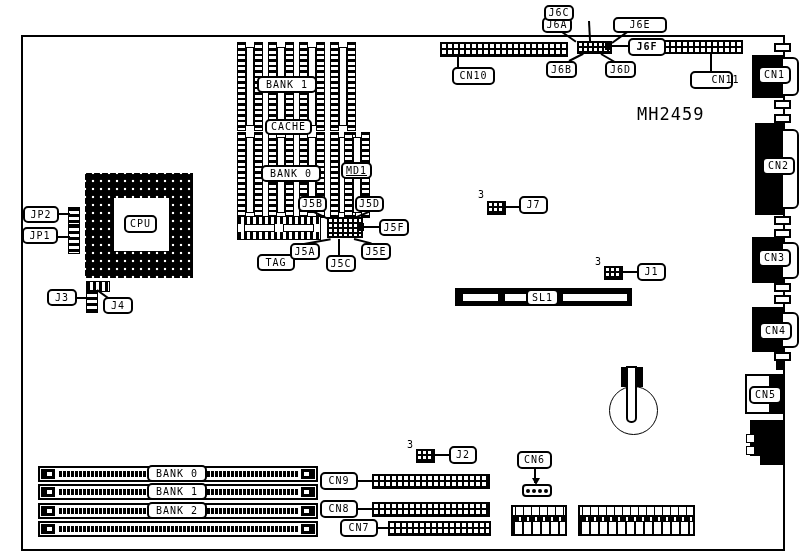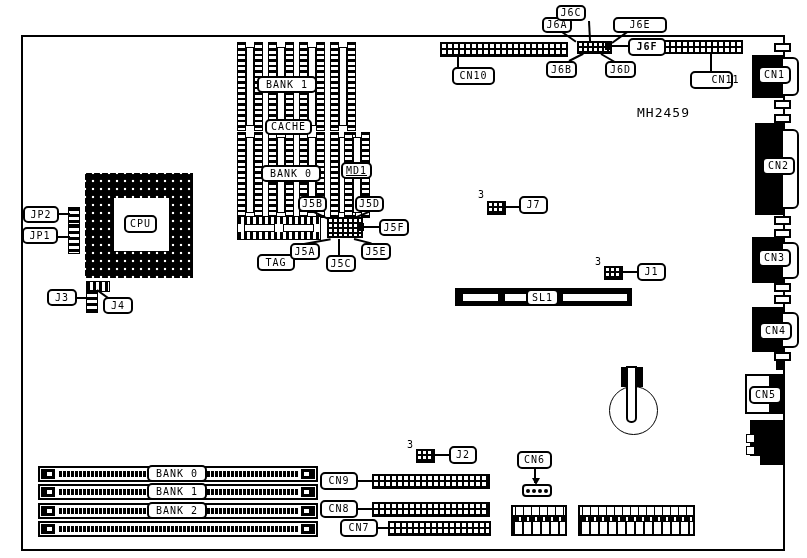--- a/index.html
+++ b/index.html
@@ -4,21 +4,21 @@
 <style>
   html,body{margin:0;padding:0;background:#fff;}
   .canvas{position:relative;width:807px;height:558px;background:#fff;overflow:hidden;
           font-family:"DejaVu Sans Mono",monospace;color:#000;}
   .board{position:absolute;border:2px solid #000;background:#fff;z-index:0;}
   
   .lbl{position:absolute;border:2px solid #000;border-radius:5px;background:#fff;
        display:flex;align-items:center;justify-content:center;
        font-size:10px;line-height:1;letter-spacing:1px;white-space:nowrap;z-index:10;box-sizing:border-box;}
   .num3{position:absolute;font-size:10px;line-height:1;z-index:9;}
-  .txt{position:absolute;font-size:13px;letter-spacing:1px;line-height:1;z-index:9;}
+  .txt{position:absolute;font-size:17px;letter-spacing:1px;line-height:1;z-index:9;}
   
   .lead{position:absolute;display:block;height:2px;background:#000;transform-origin:0 50%;z-index:5;}
   .nub{position:absolute;background:#000;z-index:5;}
   .tri-down{position:absolute;width:0;height:0;border-left:4px solid transparent;
             border-right:4px solid transparent;border-top:7px solid #000;z-index:5;}
   
   .cpu-socket{position:absolute;background:#000;z-index:1;
       background-image:radial-gradient(circle,#fff 1.3px,rgba(0,0,0,0) 1.6px);
       background-size:8px 8px;background-position:4px 4px;}
   .cpu-inner{position:absolute;left:29px;top:25px;right:24px;bottom:27px;background:#fff;}
@@ -185,21 +185,21 @@
   <i class="lead" style="left:304px;top:243px;width:27px;transform:rotate(-10deg);"></i>
   <i class="lead" style="left:339px;top:238px;width:17px;transform:rotate(90deg);"></i>
   <i class="lead" style="left:354px;top:238px;width:18px;transform:rotate(14deg);"></i>
   <i class="lead" style="left:363px;top:226px;width:16px;"></i>
   <i class="nub" style="left:357px;top:223px;width:7px;height:8px;"></i>
 
   <div class="conn2row" style="left:440px;top:42px;width:128px;height:15px;"></div>
   <div class="conn2row" style="left:663px;top:40px;width:80px;height:14px;"></div>
   <div class="pinhdr" style="left:577px;top:41px;width:35px;height:13px;"></div>
   <div class="lbl" style="left:542px;top:17px;width:30px;height:16px;">J6A</div>
-  <div class="lbl" style="left:556px;top:5px;width:30px;height:16px;">J6C</div>
+  <div class="lbl" style="left:544px;top:5px;width:30px;height:16px;">J6C</div>
   <div class="lbl" style="left:613px;top:17px;width:54px;height:16px;">J6E</div>
   <div class="lbl" style="left:546px;top:61px;width:31px;height:17px;">J6B</div>
   <div class="lbl" style="left:605px;top:61px;width:31px;height:17px;">J6D</div>
   <div class="lbl" style="left:628px;top:38px;width:38px;height:18px;font-weight:bold;">J6F</div>
   <div class="lbl" style="left:452px;top:67px;width:43px;height:18px;">CN10</div>
   <div class="lbl" style="left:690px;top:71px;width:43px;height:18px;padding-left:28px;">CN11</div>
   <i class="lead" style="left:458px;top:56px;width:12px;transform:rotate(90deg);"></i>
   <i class="lead" style="left:711px;top:53px;width:19px;transform:rotate(90deg);"></i>
   <i class="lead" style="left:562px;top:31px;width:17px;transform:rotate(35deg);"></i>
   <i class="lead" style="left:589px;top:20px;width:22px;transform:rotate(87deg);"></i>

